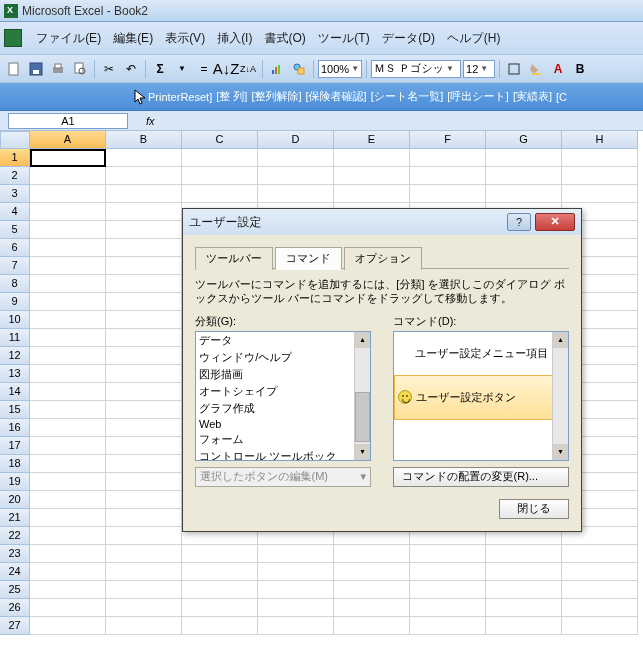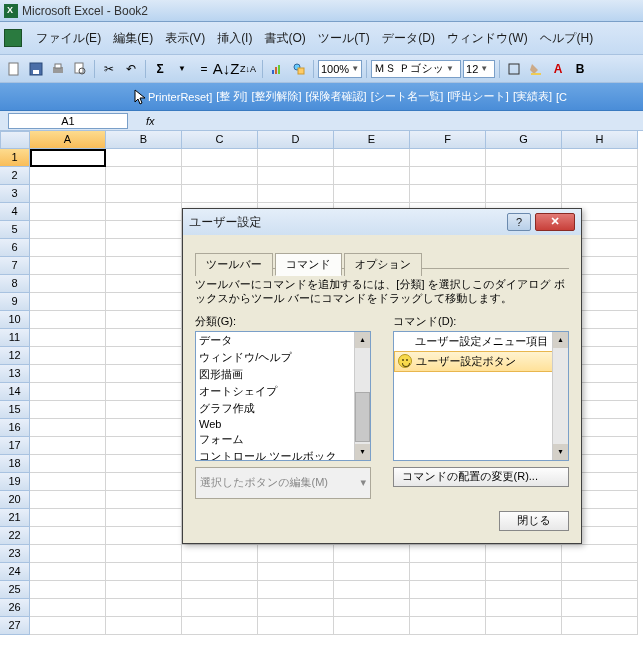--- a/index.html
+++ b/index.html
@@ -33,38 +33,38 @@
 .cell{width:76px;height:18px;border-right:1px solid #d4d4d4;border-bottom:1px solid #d4d4d4;background:#fff}
 .cell.active{border:2px solid #000;width:76px;height:18px}
 
 .dialog{position:absolute;left:182px;top:208px;width:400px;background:#ece9d8;border:1px solid #404040;box-shadow:2px 2px 6px rgba(0,0,0,.3)}
 .dlg-title{background:linear-gradient(#e4eef9,#cfe0f2);height:26px;display:flex;align-items:center;padding:0 6px;font-size:12px;color:#1a1a1a;justify-content:space-between}
 .dlg-title .btns{display:flex;gap:4px}
 .dlg-help{width:24px;height:18px;background:linear-gradient(#dce8f5,#b8cfe8);border:1px solid #6b8aae;border-radius:2px;text-align:center;font-size:11px;line-height:16px;cursor:default}
 .dlg-close{width:40px;height:18px;background:linear-gradient(#e27a76,#c8403a);border:1px solid #8a2a24;border-radius:2px;text-align:center;color:#fff;font-size:11px;font-weight:bold;line-height:15px;cursor:default}
 .dlg-body{padding:10px 12px 12px}
 .tabs{display:flex;border-bottom:1px solid #aca899;margin-bottom:8px}
-.tab{padding:3px 10px;font-size:11px;background:#ece9d8;border:1px solid #aca899;border-bottom:none;margin-right:2px;position:relative;top:8px;cursor:default}
+.tab{padding:3px 10px;font-size:11px;background:#ece9d8;border:1px solid #aca899;border-bottom:none;margin-right:2px;position:relative;top:2px;cursor:default}
 .tab.active{background:#fcfcfa;border-bottom:1px solid #fcfcfa}
 .instruct{font-size:11px;margin-bottom:8px;line-height:1.3}
 .two-col{display:flex;gap:22px}
 .col{flex:1;display:flex;flex-direction:column}
 .lbl{font-size:11px;margin-bottom:2px}
 .listbox{background:#fff;border:1px solid #7a9fc8;height:130px;overflow:hidden;position:relative;font-size:11px}
 .listbox .li{padding:1px 3px;white-space:nowrap;cursor:default}
 .listbox .sbar{position:absolute;right:0;top:0;width:16px;height:100%;background:#e8e8e8;border-left:1px solid #ccc}
 .listbox .sbar .up,.listbox .sbar .dn{height:16px;background:#d4d0c8;text-align:center;font-size:8px;line-height:16px}
 .listbox .sbar .dn{position:absolute;bottom:0;width:100%}
 .listbox .sbar .thumb{position:absolute;top:16px;width:100%;height:50px;background:#c8c8c8;border:1px solid #aaa}
-.cmdlist .li2{padding:2px 3px;display:flex;align-items:center;gap:4px;cursor:default}
+.cmdlist .li2{padding:14px 3px;display:flex;align-items:center;gap:4px;cursor:default}
 .cmdlist .li2.hl{background:linear-gradient(#fff3cf,#ffe199);border:1px solid #e8b64e}
 .smile{width:14px;height:14px;border-radius:50%;background:#f7d94c;border:1px solid #b89a20;position:relative}
 .smile::before{content:"";position:absolute;width:2px;height:2px;background:#5a4a10;border-radius:50%;left:3px;top:4px;box-shadow:4px 0 #5a4a10}
 .smile::after{content:"";position:absolute;width:6px;height:3px;border:1px solid #5a4a10;border-top:none;border-radius:0 0 6px 6px;left:3px;top:8px}
-.dlg-combo{background:#f0f0f0;border:1px solid #aca899;height:32px;display:flex;align-items:center;padding:0 4px;font-size:11px;color:#888;margin-top:6px;justify-content:space-between;cursor:default}
+.dlg-combo{background:#f0f0f0;border:1px solid #aca899;height:20px;display:flex;align-items:center;padding:0 4px;font-size:11px;color:#888;margin-top:6px;justify-content:space-between;cursor:default}
 .dlg-btn{background:linear-gradient(#fdfdfd,#e8e8e8);border:1px solid #888;height:20px;padding:0 8px;font-size:11px;display:flex;align-items:center;margin-top:6px;cursor:default}
 .dlg-footer{display:flex;justify-content:flex-end;margin-top:12px}
 .dlg-footer .dlg-btn{width:70px;justify-content:center;margin-top:0}
 svg.tb{width:14px;height:14px}
 </style>
 </head>
 <body>
 
 <div class="titlebar">
   <span class="xls-icon"></span>
@@ -73,21 +73,20 @@
 
 <div class="menubar">
   <span class="xls-btn"></span>
   <span class="mitem">ファイル(E)</span>
   <span class="mitem">編集(E)</span>
   <span class="mitem">表示(V)</span>
   <span class="mitem">挿入(I)</span>
   <span class="mitem">書式(O)</span>
   <span class="mitem">ツール(T)</span>
   <span class="mitem">データ(D)</span>
-  <span class="mitem">ウィンドウ(W)</span>
   <span class="mitem">ヘルプ(H)</span>
 </div>
 
 <div class="toolbar1">
   <span class="tbtn">
       <svg class="tb" viewBox="0 0 14 14">
         <rect x="2" y="1" width="9" height="12" fill="#fff" stroke="#777"></rect>
       </svg>
     </span>
   <span class="tbtn">

